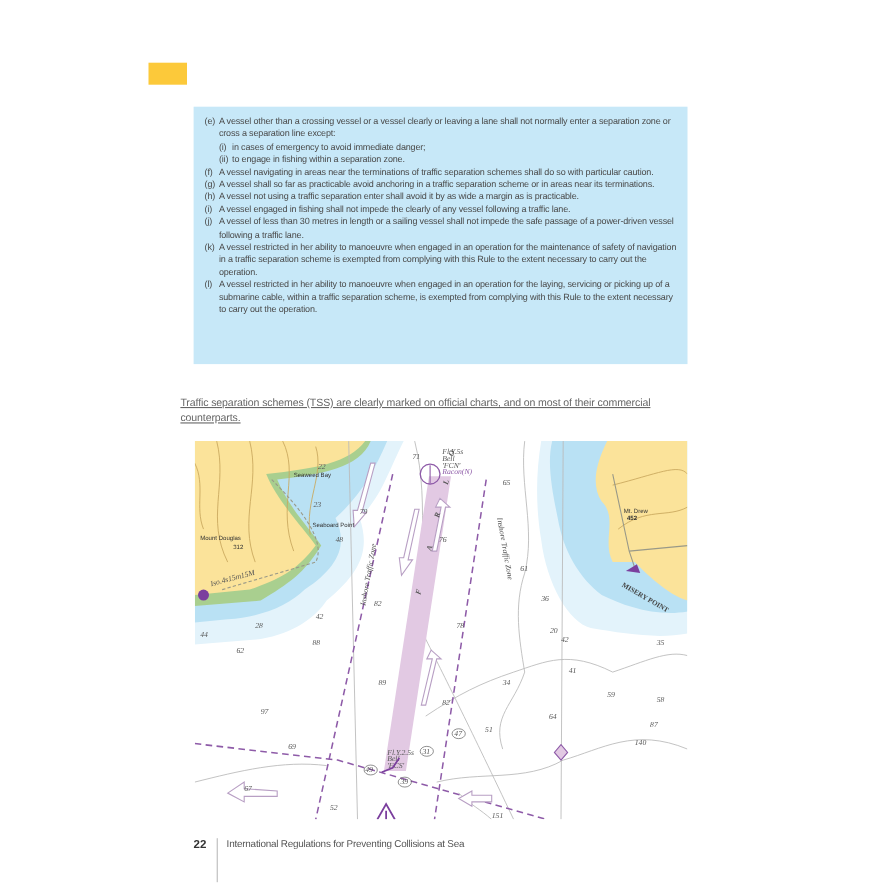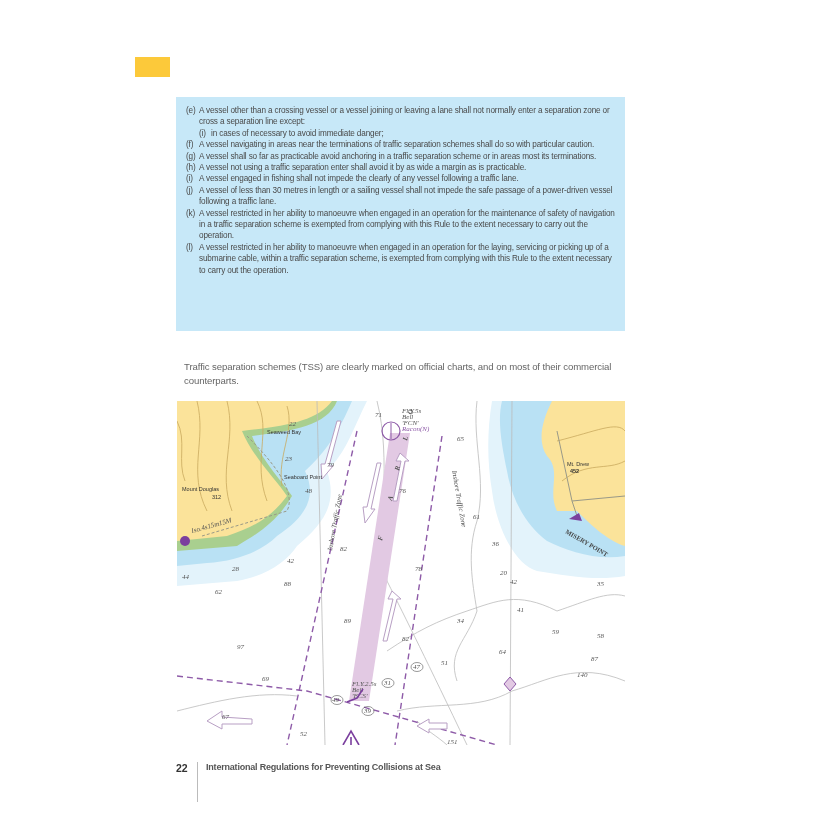--- a/index.html
+++ b/index.html
@@ -7,51 +7,55 @@
       font-family: "Liberation Sans", sans-serif; color: #555; }
     .tab-marker { position: absolute; left: 135px; top: 57px; width: 35px; height: 20px; background: #fcc93a; }
     .rule-box { position: absolute; left: 176px; top: 97px; width: 449px; height: 234px;
       background: #c7e8f8; box-sizing: border-box; padding: 8px 10px 6px 10px;
       font-size: 8.2px; line-height: 11.4px; color: #4a4a4a; letter-spacing: -0.15px; }
     .rule { display: flex; }
     .rule .lbl { width: 13px; flex: 0 0 13px; }
     .rule .txt { flex: 1; }
     .sub { display: flex; padding-left: 13px; }
     .sub .lbl { width: 12px; flex: 0 0 12px; }
-    .caption { position: absolute; left: 184px; top: 360px; width: 452px;
-      font-size: 9.6px; line-height: 13.5px; color: #666; letter-spacing: -0.1px; }
+    .caption { position: absolute; left: 164px; top: 360px; width: 452px;
+      font-size: 9.6px; line-height: 13.5px; color: #666; letter-spacing: -0.1px; text-decoration: underline; }
     .chart { position: absolute; left: 177px; top: 401px; width: 448px; height: 344px; overflow: hidden; background: #fff; }
     .chart svg { display: block; }
     .footer { position: absolute; left: 176px; top: 762px; display: flex; align-items: flex-start; }
     .page-num { font-weight: bold; font-size: 10.5px; color: #333; width: 18px; }
     .divider { width: 1px; height: 40px; background: #bbb; margin: 0 8px 0 3px; }
-    .running-title { font-size: 9px; color: #555; letter-spacing: -0.2px; font-weight: bold; }
+    .running-title { font-size: 9px; color: #555; letter-spacing: -0.2px; }
     .map-label { font-family: "Liberation Serif", serif; font-style: italic; fill: #555; font-size: 7px; }
   </style>
 </head>
 <body>
 
 <div class="tab-marker"></div>
 
 <div class="rule-box">
   <div class="rule">
     <span class="lbl">(e)</span>
-    <span class="txt">A vessel other than a crossing vessel or a vessel joining or leaving a lane shall not normally enter a separation zone or cross a separation line except:</span>
+    <span class="txt">A vessel other than a crossing vessel or a vessel clearly or leaving a lane shall not normally enter a separation zone or cross a separation line except:</span>
   </div>
   <div class="sub">
     <span class="lbl">(i)</span>
-    <span>in cases of necessary to avoid immediate danger;</span>
+    <span>in cases of emergency to avoid immediate danger;</span>
+  </div>
+  <div class="sub">
+    <span class="lbl">(ii)</span>
+    <span>to engage in fishing within a separation zone.</span>
   </div>
   <div class="rule">
     <span class="lbl">(f)</span>
     <span class="txt">A vessel navigating in areas near the terminations of traffic separation schemes shall do so with particular caution.</span>
   </div>
   <div class="rule">
     <span class="lbl">(g)</span>
-    <span class="txt">A vessel shall so far as practicable avoid anchoring in a traffic separation scheme or in areas most its terminations.</span>
+    <span class="txt">A vessel shall so far as practicable avoid anchoring in a traffic separation scheme or in areas near its terminations.</span>
   </div>
   <div class="rule">
     <span class="lbl">(h)</span>
     <span class="txt">A vessel not using a traffic separation enter shall avoid it by as wide a margin as is practicable.</span>
   </div>
   <div class="rule">
     <span class="lbl">(i)</span>
     <span class="txt">A vessel engaged in fishing shall not impede the clearly of any vessel following a traffic lane.</span>
   </div>
   <div class="rule">

